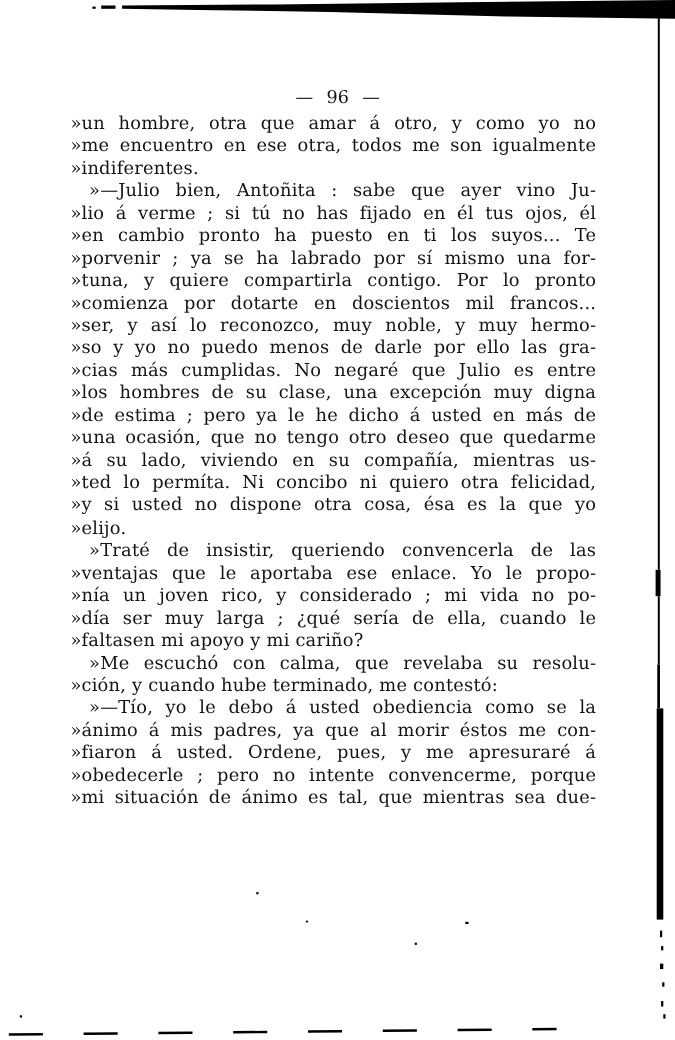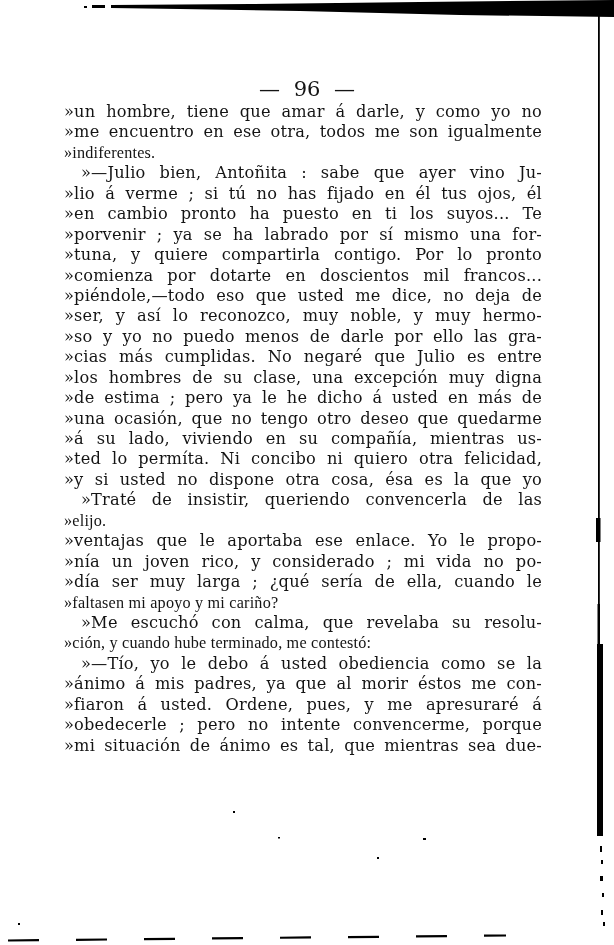--- a/index.html
+++ b/index.html
@@ -21,21 +21,21 @@
     top: 0; left: 0;
     width: 614px; height: 945px;
     pointer-events: none;
   }
   .page-header {
     position: absolute;
     top: 78px;
     left: 0;
     width: 614px;
     text-align: center;
-    font-size: 21px;
+    font-size: 16px;
     line-height: 22px;
     word-spacing: 7px;
     color: #141414;
   }
   .text-block {
     position: absolute;
     top: 102px;
     left: 64px;
     width: 478px;
   }
@@ -45,21 +45,20 @@
     font-size: 16.2px;
     letter-spacing: 0.2px;
     white-space: nowrap;        
     text-align: justify;
     text-align-last: justify;
     overflow: visible;
   }
   .line.nojust {
     text-align: center;
     text-align-last: left;
-    font-family: Liberation Serif, serif;
   }
   .line.indent {
     padding-left: 17px;
   }
 </style>
 </head>
 <body>
 
 <div class="page">
 
@@ -92,41 +91,40 @@
       <rect x="233" y="811" width="2" height="2"></rect>
       <rect x="278" y="837" width="2" height="1.5"></rect>
       <rect x="377" y="857" width="2" height="2"></rect>
       <rect x="423" y="838" width="3" height="2"></rect>
     </g>
   </svg>
 
   <div class="page-header">— 96 —</div>
 
   <div class="text-block">
-      <div class="line">»un hombre, tiene que amar á darle, y como yo no</div>
+      <div class="line">»un hombre, otra que amar á otro, y como yo no</div>
       <div class="line">»me encuentro en ese otra, todos me son igualmente</div>
       <div class="line nojust">»indiferentes.</div>
       <div class="line indent">»—Julio bien, Antoñita : sabe que ayer vino Ju-</div>
       <div class="line">»lio á verme ; si tú no has fijado en él tus ojos, él</div>
       <div class="line">»en cambio pronto ha puesto en ti los suyos... Te</div>
       <div class="line">»porvenir ; ya se ha labrado por sí mismo una for-</div>
       <div class="line">»tuna, y quiere compartirla contigo. Por lo pronto</div>
       <div class="line">»comienza por dotarte en doscientos mil francos...</div>
-      <div class="line">»piéndole,—todo eso que usted me dice, no deja de</div>
       <div class="line">»ser, y así lo reconozco, muy noble, y muy hermo-</div>
       <div class="line">»so y yo no puedo menos de darle por ello las gra-</div>
       <div class="line">»cias más cumplidas. No negaré que Julio es entre</div>
       <div class="line">»los hombres de su clase, una excepción muy digna</div>
       <div class="line">»de estima ; pero ya le he dicho á usted en más de</div>
       <div class="line">»una ocasión, que no tengo otro deseo que quedarme</div>
       <div class="line">»á su lado, viviendo en su compañía, mientras us-</div>
       <div class="line">»ted lo permíta. Ni concibo ni quiero otra felicidad,</div>
       <div class="line">»y si usted no dispone otra cosa, ésa es la que yo</div>
+      <div class="line nojust">»elijo.</div>
       <div class="line indent">»Traté de insistir, queriendo convencerla de las</div>
-      <div class="line nojust">»elijo.</div>
       <div class="line">»ventajas que le aportaba ese enlace. Yo le propo-</div>
       <div class="line">»nía un joven rico, y considerado ; mi vida no po-</div>
       <div class="line">»día ser muy larga ; ¿qué sería de ella, cuando le</div>
       <div class="line nojust">»faltasen mi apoyo y mi cariño?</div>
       <div class="line indent">»Me escuchó con calma, que revelaba su resolu-</div>
       <div class="line nojust">»ción, y cuando hube terminado, me contestó:</div>
       <div class="line indent">»—Tío, yo le debo á usted obediencia como se la</div>
       <div class="line">»ánimo á mis padres, ya que al morir éstos me con-</div>
       <div class="line">»fiaron á usted. Ordene, pues, y me apresuraré á</div>
       <div class="line">»obedecerle ; pero no intente convencerme, porque</div>

